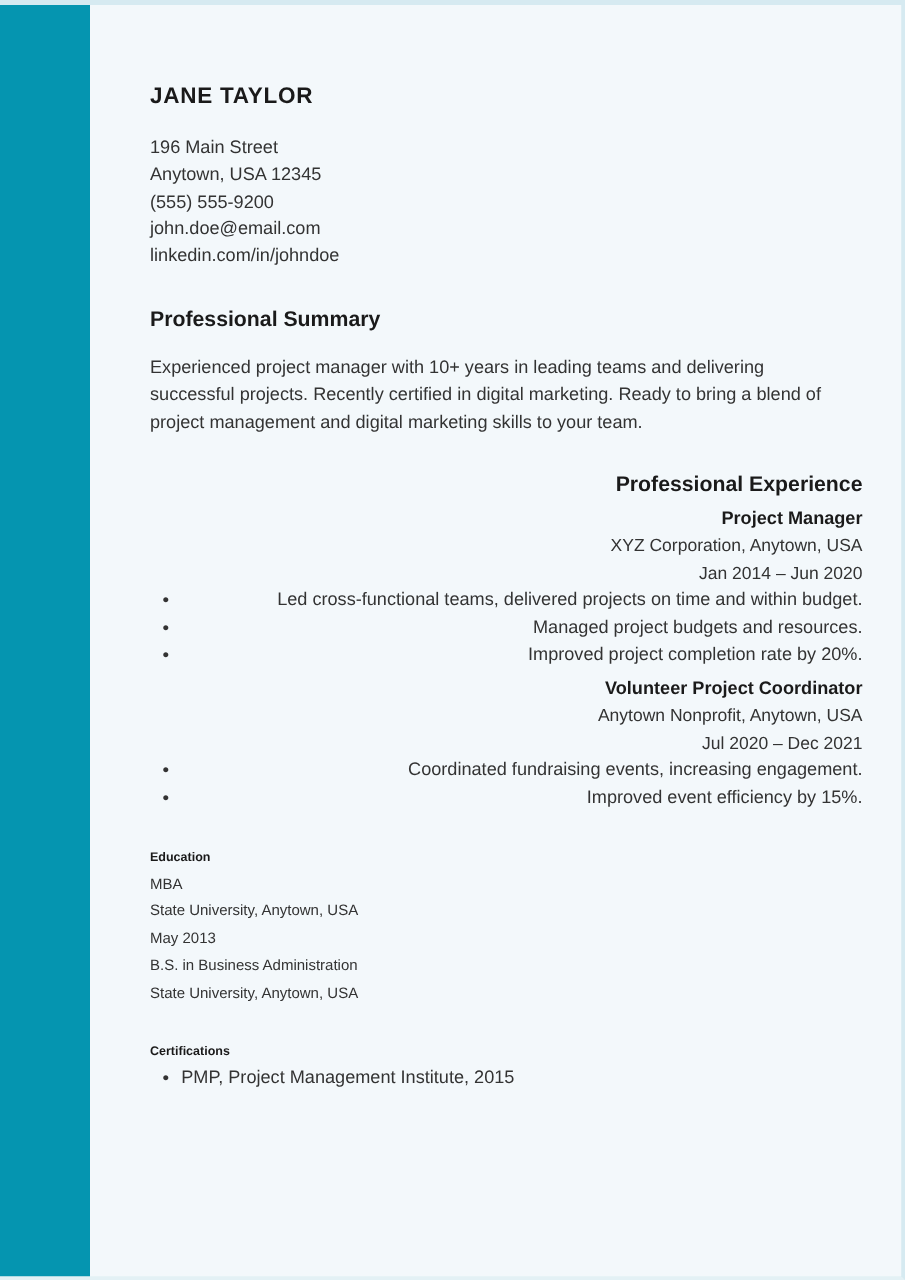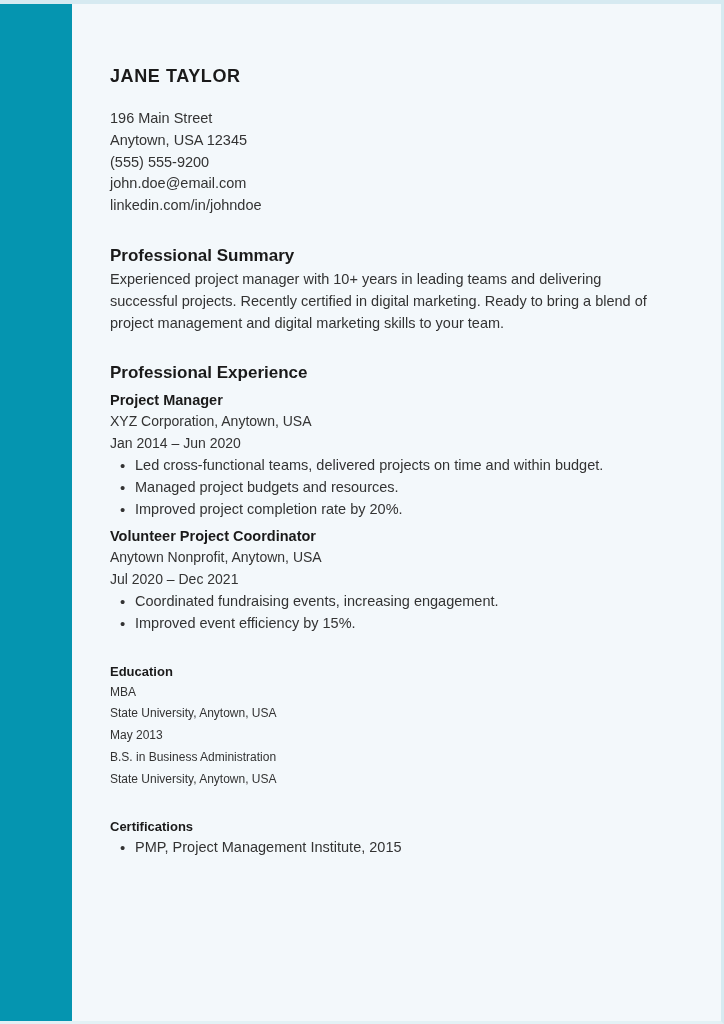--- a/index.html
+++ b/index.html
@@ -24,21 +24,21 @@
   #accent-bar {
     position: absolute;
     left: 0;
     top: -4px;
     width: 72px;
     height: 1028px;
     background: #0595b0;
   }
   #resume-content {
     position: absolute;
-    left: 110px;
+    left: 120px;
     top: 0;
     width: 570px;
     height: 100%;
   }
 
   .name {
     font-size: 18px;
     font-weight: bold;
     color: #1a1a1a;
     letter-spacing: 0.6px;
@@ -57,37 +57,37 @@
   }
 
   .section-title-lg {
     font-size: 17px;
     font-weight: bold;
     color: #1a1a1a;
     line-height: 22px;
     margin: 0;
   }
   .section-title-sm {
-    font-size: 13px;
+    font-size: 10px;
     font-weight: bold;
     color: #1a1a1a;
     line-height: 21px;
     margin: 0;
   }
 
   .summary-section { margin-top: 28px; }
   .summary-text {
     font-size: 14.5px;
     color: #333333;
     line-height: 21.8px;
-    margin-top: 2px;
+    margin-top: 17px;
     width: 560px;
   }
 
-  .experience-section { margin-top: 28px; }
+  .experience-section { margin-top: 28px; text-align: right; }
 
   .job-block { margin-top: 6px; }
   .job-title {
     font-size: 14.5px;
     font-weight: bold;
     color: #1a1a1a;
     line-height: 21px;
   }
   .job-org, .job-dates {
     font-size: 14px;

